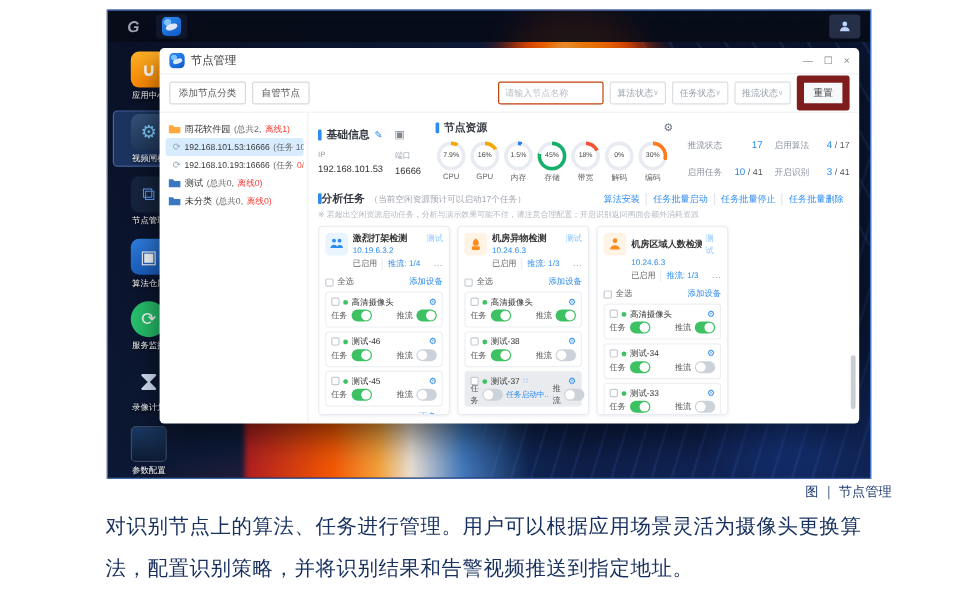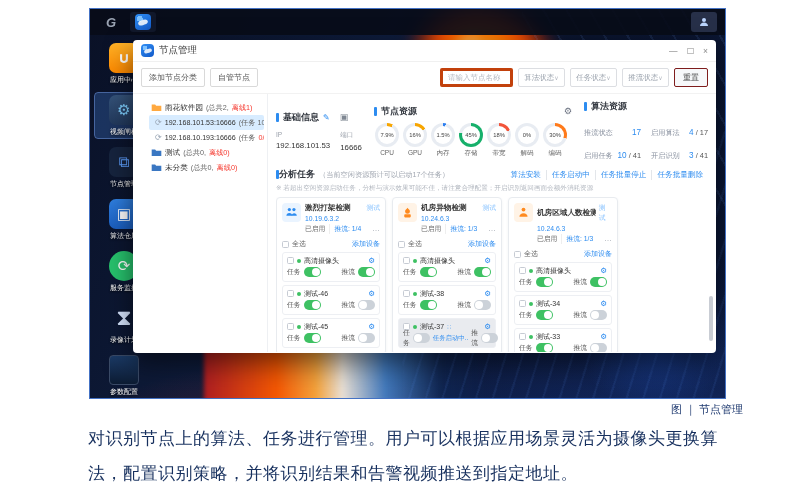--- a/index.html
+++ b/index.html
@@ -58,27 +58,27 @@
   .titlebar { height:22px; display:flex; align-items:center; padding:0 8px; border-bottom:1px solid #f0f0f0; }
   .win-appicon { width:13px; height:13px; }
   .win-appicon::after { left:2.5px; top:5px; width:8px; height:4px; }
   .wtitle { font-size:9.5px; color:#333; margin-left:5px; }
   .wctrls { margin-left:auto; display:flex; gap:9px; font-size:8.5px; color:#8a8a8a; }
   .wctrls span { cursor:default; }
 
   .toolbar { height:32px; display:flex; align-items:center; padding:0 8px; border-bottom:1px solid #f2f2f2; gap:5px; }
   .tbtn { font-size:8px; color:#555; border:1px solid #d9d9d9; border-radius:2px; padding:3px 7px; background:#fff; white-space:nowrap; }
   .tb-spacer { flex:1; }
-  .tin { width:73px; height:19px; border:3px solid #c2410c; border-radius:2px; font-size:7.5px; padding:0 5px; color:#333; }
+  .tin { width:88px; height:19px; border:1px solid #c2410c; border-radius:2px; font-size:7.5px; padding:0 5px; color:#333; }
   .tin::placeholder { color:#b8bcc4; }
   .tsel { width:47px; height:19px; border:1px solid #dcdee2; border-radius:2px; display:flex; align-items:center; justify-content:center; padding:0 4px; font-size:7.5px; color:#98a0ab; }
   .tsel .chv { font-size:6px; color:#b5bac2; }
-  .treset { font-size:8px; color:#444; border:1px solid #7f1d1d; border-radius:2px; padding:3px 8px; background:#f7f8fa; }
-
-  .wbody { display:flex; height:calc(100% - 55px);margin-left:11px; }
+  .treset { font-size:8px; color:#444; border:6px solid #7f1d1d; border-radius:2px; padding:3px 8px; background:#f7f8fa; }
+
+  .wbody { display:flex; height:calc(100% - 55px); }
 
   
   .tree { width:124px; border-right:1px solid #eef0f3; padding:6px 3px 0 5px; flex:none; }
   .trow { display:flex; align-items:center; gap:3px; height:15px; white-space:nowrap; overflow:hidden; border-radius:2px; padding:0 2px; }
   .trow.node { padding-left:6px; }
   .trow.sel { background:#d8ecff; }
   .fold { width:11px; height:9px; flex:none; }
   .tlabel { font-size:7.6px; color:#333; }
   .tnum  { font-size:7.2px; color:#666; }
   .tred  { font-size:7.2px; color:#f5392f; }
@@ -367,24 +367,20 @@
                 <div class="gauge">
                   <div class="donut" style="background: conic-gradient(rgb(255, 122, 26) 108deg, rgb(232, 236, 242) 0deg);">
                       <span class="gv">30%</span>
                     </div>
                   <div class="gl">编码</div>
                 </div>
               </div>
             </div>
 
             <div class="ares">
-              <div class="hdr">
-                <span class="bar"></span>
-                <span class="htxt">算法资源</span>
-              </div>
               <div class="astats">
                 <div class="stat">
                   <span class="slabel">推流状态</span>
                   <span><span class="snum">17</span><span class="sden"></span></span>
                 </div>
                 <div class="stat">
                   <span class="slabel">启用算法</span>
                   <span><span class="snum">4</span><span class="sden"> / 17</span></span>
                 </div>
                 <div class="stat">
@@ -398,21 +394,21 @@
               </div>
             </div>
           </div>
 
           <div class="taskhdr">
             <span class="bar"></span>
             <span class="htxt">分析任务</span>
             <span class="tnote">（当前空闲资源预计可以启动17个任务）</span>
             <div class="tlinks">
               <span class="tlink">算法安装</span>
-              <span class="tlink">任务启动中</span>
+              <span class="tlink">任务批量启动</span>
               <span class="tlink">任务批量停止</span>
               <span class="tlink">任务批量删除</span>
             </div>
           </div>
           <div class="thint">※ 若超出空闲资源启动任务，分析与演示效果可能不佳，请注意合理配置；开启识别返回画面会额外消耗资源</div>
 
           <div class="cards">
 
             <div class="card">
               <div class="ch">

